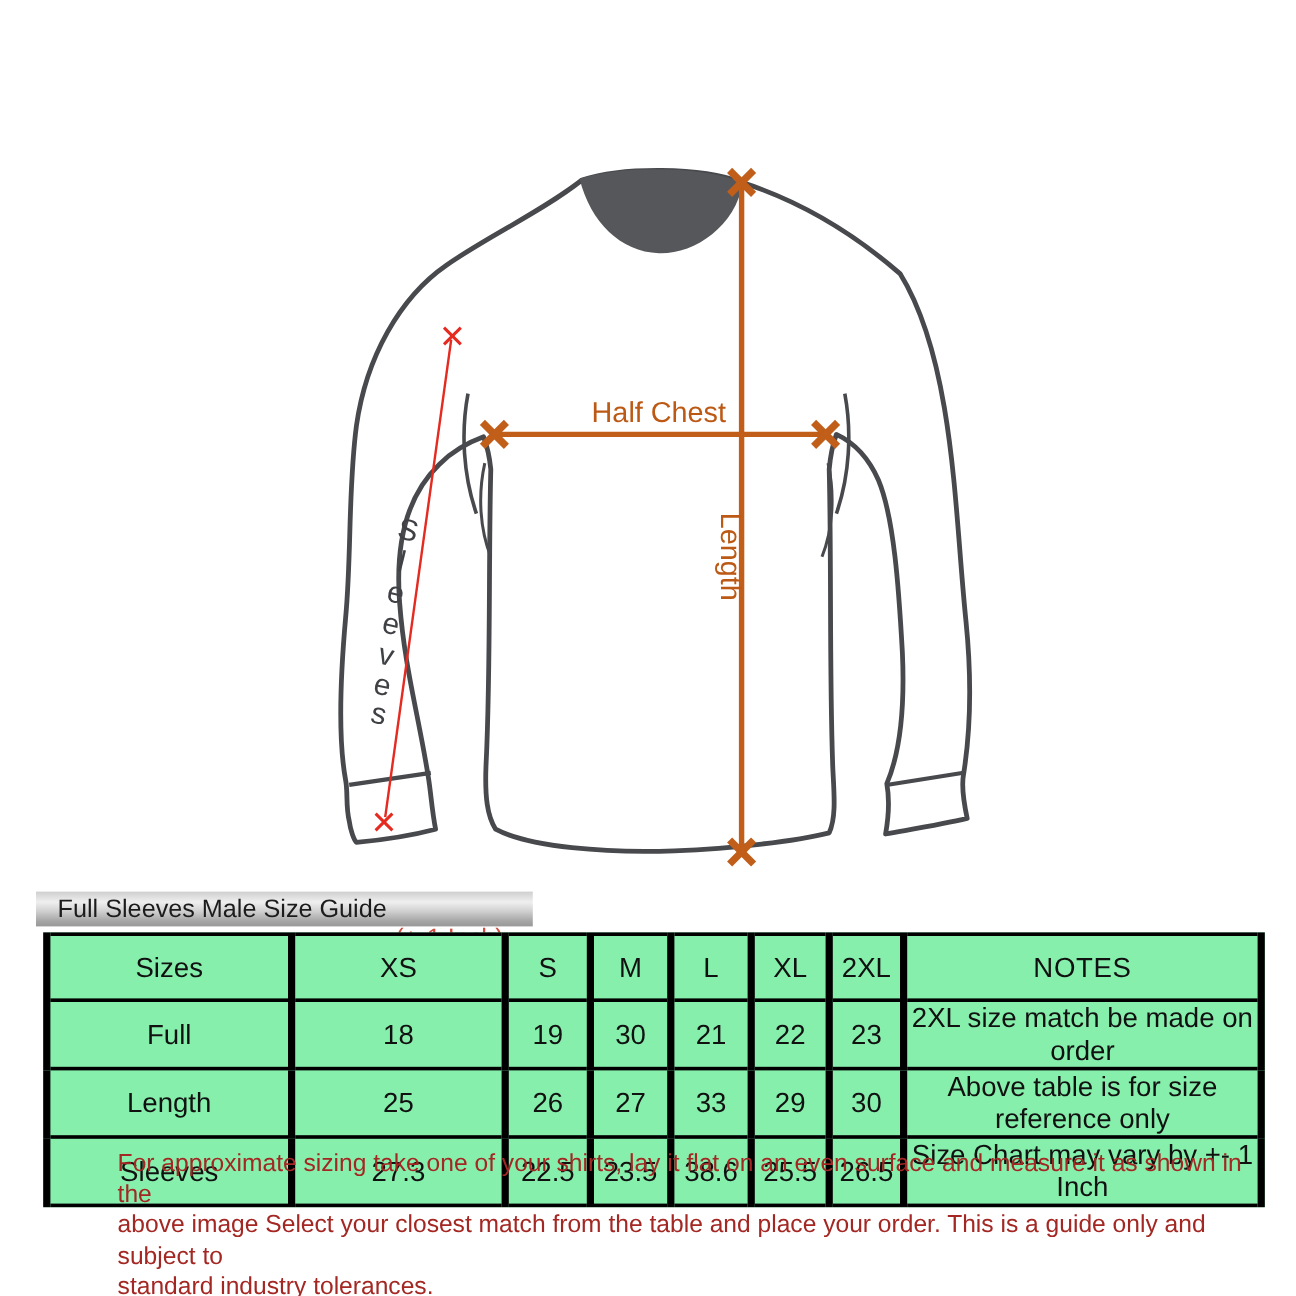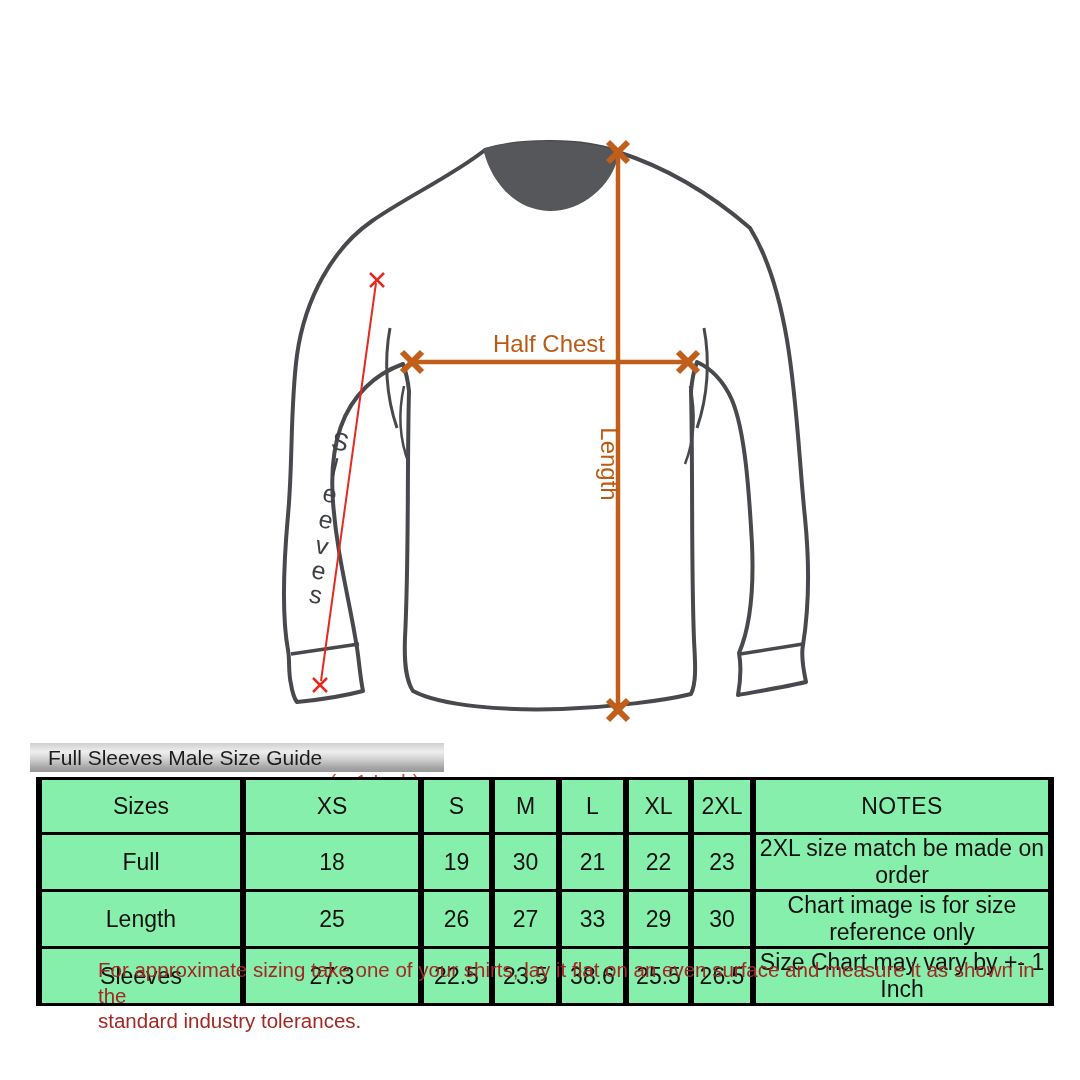--- a/index.html
+++ b/index.html
@@ -183,32 +183,33 @@
     <td class="col-note">2XL size match be made on order</td>
   </tr>
   <tr class="data-row">
     <td class="col-label">Length</td>
     <td class="col-xs">25</td>
     <td>26</td>
     <td>27</td>
     <td>33</td>
     <td>29</td>
     <td>30</td>
-    <td class="col-note">Chart image is for size reference only</td>
+    <td class="col-note">Above table is for size reference only</td>
   </tr>
   <tr class="data-row">
     <td class="col-label">Sleeves</td>
     <td class="col-xs">27.3</td>
     <td>22.5</td>
     <td>23.5</td>
     <td>38.6</td>
     <td>25.5</td>
     <td>26.5</td>
     <td class="col-note">Size Chart may vary by +- 1 Inch</td>
   </tr>
   </tbody>
 </table>
 
 <div class="footer">
   <div>For approximate sizing take one of your shirts, lay it flat on an even surface and measure it as shown in the</div>
+  <div>above image Select your closest match from the table and place your order. This is a guide only and subject to</div>
   <div>standard industry tolerances.</div>
 
 </div>
 
 </body></html>

